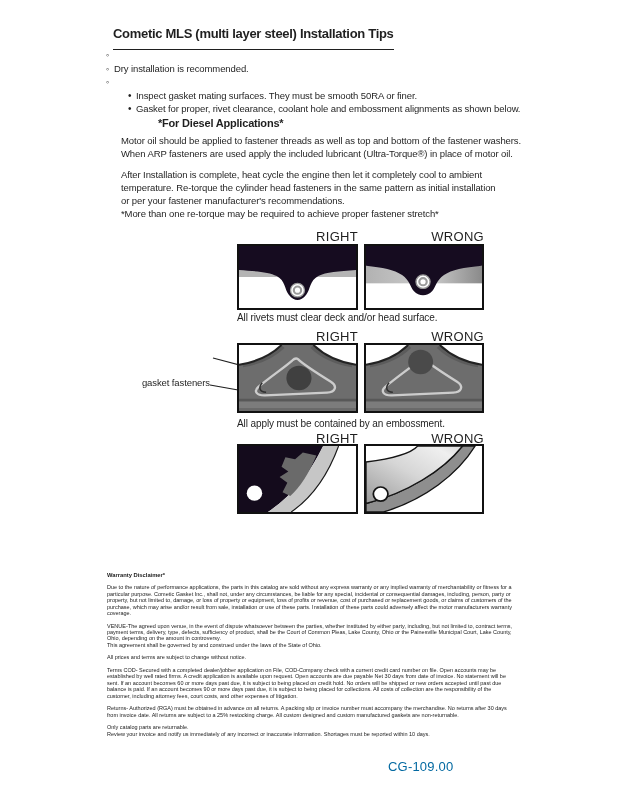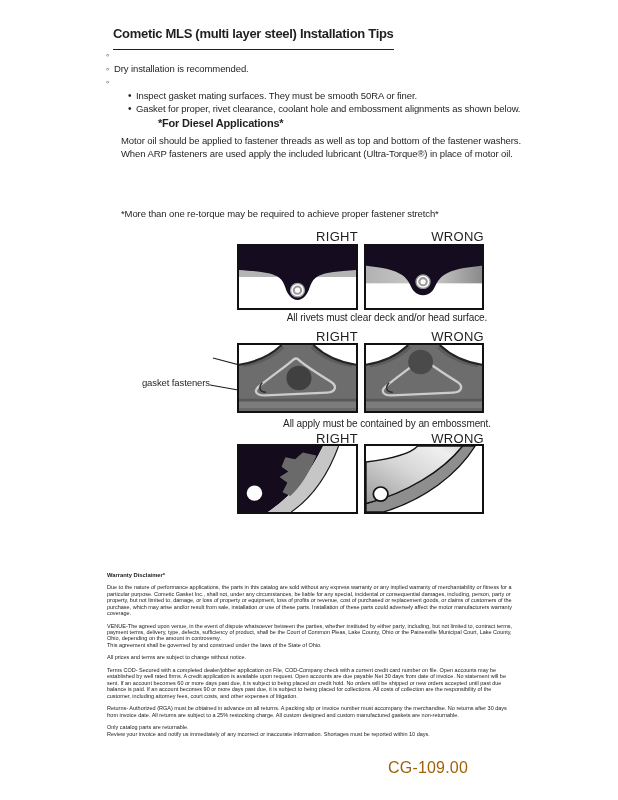--- a/index.html
+++ b/index.html
@@ -29,33 +29,33 @@
 
   .box{position:absolute;border:2px solid #111;background:#fff;box-sizing:border-box;}
   .box svg{display:block;width:100%;height:100%;}
   .b1l{left:237px;top:244px;width:121px;height:66px;}
   .b1r{left:364px;top:244px;width:120px;height:66px;}
   .b2l{left:237px;top:343px;width:121px;height:70px;}
   .b2r{left:364px;top:343px;width:120px;height:70px;}
   .b3l{left:237px;top:444px;width:121px;height:70px;}
   .b3r{left:364px;top:444px;width:120px;height:70px;}
 
-  .caption{position:absolute;left:237px;font-size:10px;letter-spacing:-0.1px;white-space:pre-line;width:300px;text-align:center;}
+  .caption{position:absolute;left:237px;font-size:10px;letter-spacing:-0.1px;white-space:pre-line;width:300px;}
   .cap1{top:312px;} .cap2{top:418px;} .cap3{top:517px;}
 
   .ann{position:absolute;left:88px;width:122px;text-align:right;font-size:9.5px;line-height:11px;
        white-space:pre-line;letter-spacing:-0.1px;}
   .ann1{top:343px;} .ann2{top:377px;}
   .pointers{position:absolute;left:205px;top:352px;width:92px;height:46px;}
 
   .fineprint{position:absolute;left:107px;top:572px;width:408px;font-size:5.5px;line-height:6.4px;color:#222;}
   .fp-h{font-weight:bold;font-size:5.8px;margin:0 0 6px 0;}
   .fp-p{margin:0 0 6.2px 0;white-space:pre-line;}
 
-  .page-number{position:absolute;left:388px;top:759px;font-size:16px;letter-spacing:0.2px;color:#a16207;}
+  .page-number{position:absolute;left:388px;top:759px;font-size:13px;letter-spacing:0.2px;color:#0369a1;}
 </style>
 </head>
 <body>
 
 <div class="page">
 
   <div class="title">Cometic MLS (multi layer steel) Installation Tips</div>
 
   <div class="bullets">
     <div class="b-row">
@@ -74,20 +74,23 @@
     </div>
     <div class="b-row sub">
       <span class="b-marker dot">•</span>
       <span>Gasket for proper, rivet clearance, coolant hole and embossment alignments as shown below.</span>
     </div>
   </div>
 
   <div class="diesel-heading">*For Diesel Applications*</div>
   <div class="para p1">Motor oil should be applied to fastener threads as well as top and bottom of the fastener washers.
 When ARP fasteners are used apply the included lubricant (Ultra-Torque®) in place of motor oil.</div>
+  <div class="para p2">After Installation is complete, heat cycle the engine then let it completely cool to ambient
+temperature. Re-torque the cylinder head fasteners in the same pattern as initial installation
+or per your fastener manufacturer's recommendations.</div>
   <div class="para note">*More than one re-torque may be required to achieve proper fastener stretch*</div>
 
   <div class="dg-label l row1-label">RIGHT</div>
   <div class="dg-label r row1-label">WRONG</div>
 
   <div class="box b1l">
     <svg viewBox="0 0 121 66" preserveAspectRatio="none">
       <rect x="0" y="25" width="121" height="8" fill="#b4b4b4"></rect>
       <path d="M0,0 H121 V25.5 C103,27 90,27.5 82,32 C73,37 74,46 69.5,52 C66.5,56 63.5,57.5 60.5,57.5 C57.5,57.5 54.5,56 51.5,52 C47,46 48,37 39,32 C31,27.5 18,27 0,25.5 Z" fill="#160c20"></path>
       <circle cx="60.5" cy="47" r="7.2" fill="#ffffff" stroke="#9b9b9b" stroke-width="1.4"></circle>

